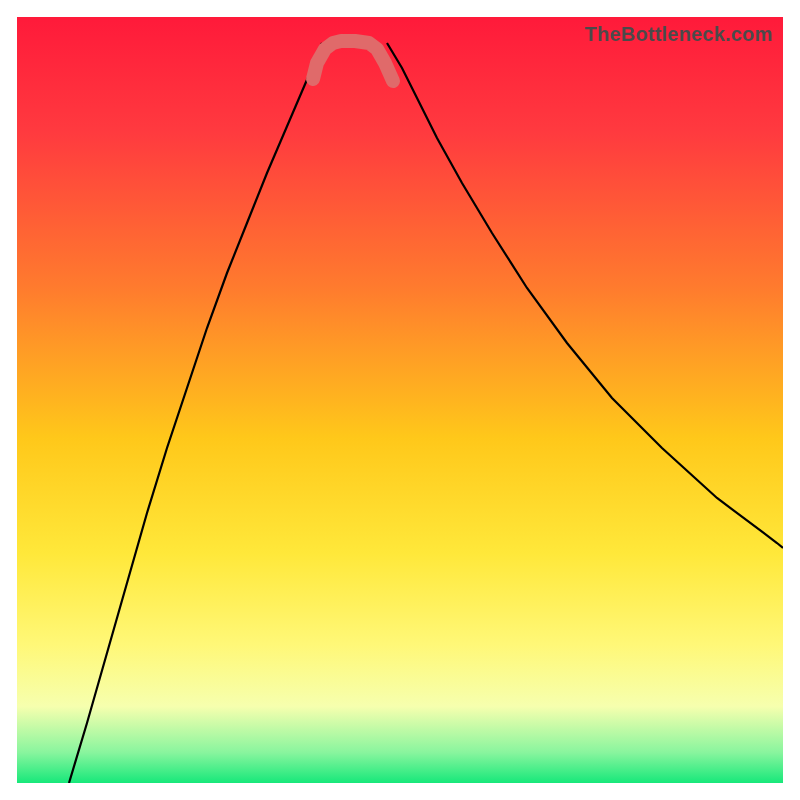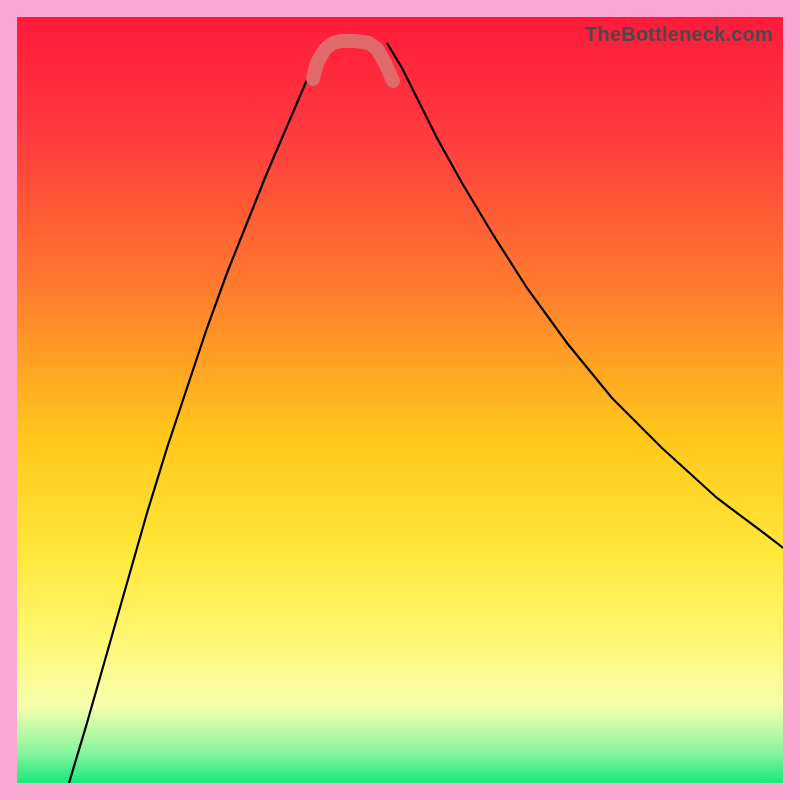--- a/index.html
+++ b/index.html
@@ -8,21 +8,21 @@
     width: 800px;
     height: 800px;
     overflow: hidden;
     background: #000;
     font-family: Arial, Helvetica, sans-serif;
   }
   .frame {
     position: relative;
     width: 800px;
     height: 800px;
-    background: #f9a8d4;
+    background: #ffffff;
   }
   .plot-area {
     position: absolute;
     left: 17px;
     top: 17px;
     width: 766px;
     height: 766px;
     overflow: hidden;
   }
   .watermark {

